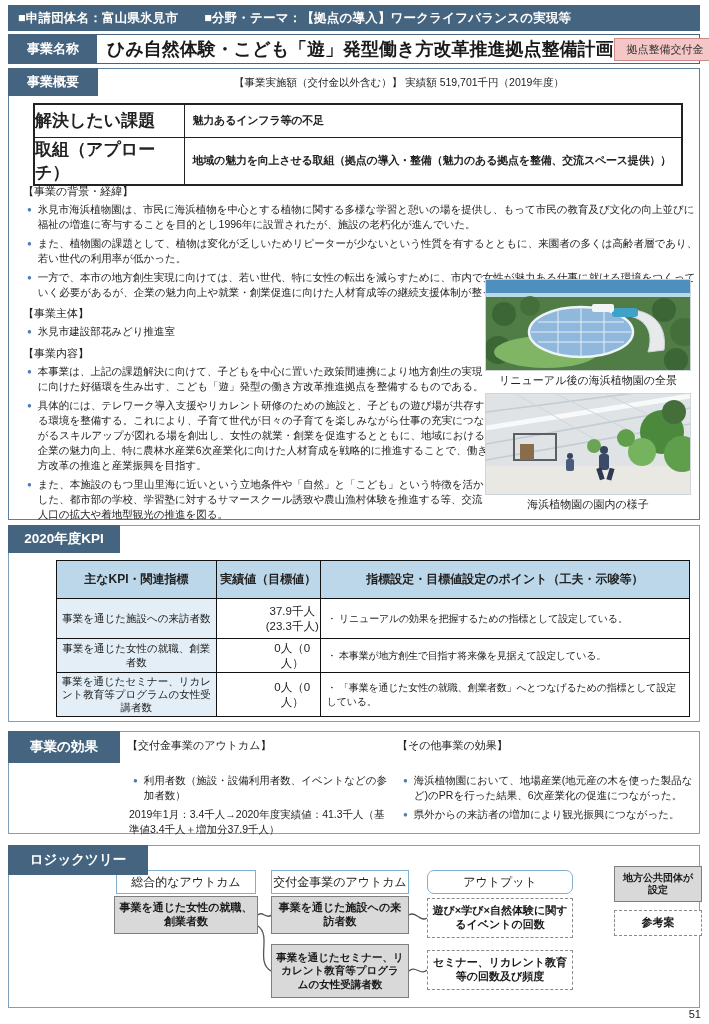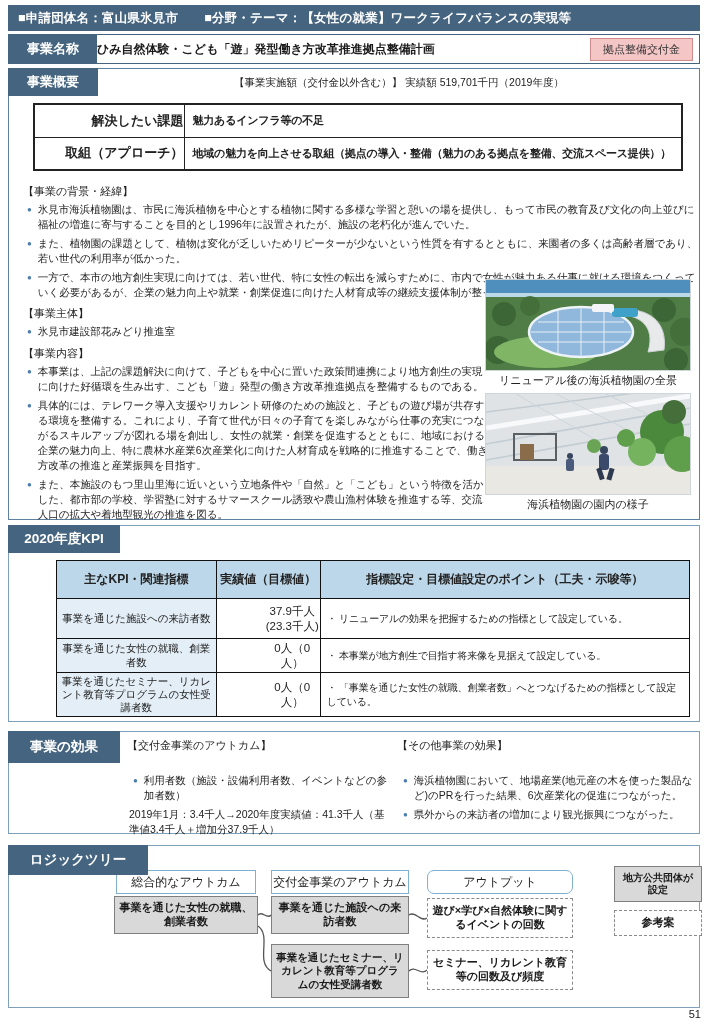--- a/index.html
+++ b/index.html
@@ -11,39 +11,39 @@
   
   .top-bar { position:absolute; left:8px; top:5px; width:692px; height:26px;
     background:#45647f; color:#fff; display:flex; align-items:center; gap:26px;
     padding:0 10px; font-size:12.5px; font-weight:bold; letter-spacing:.2px; }
 
   
   .name-row { position:absolute; left:8px; top:34px; width:692px; height:30px;
     border:1px solid #45647f; display:flex; align-items:stretch; background:#fff; }
   .name-label { width:88px; background:#45647f; color:#fff; font-size:13px; font-weight:bold;
     display:flex; align-items:center; justify-content:center; flex:none; }
-  .name-title { flex:1; font-size:12px; font-weight:bold; color:#1a1a1a;
-    display:flex; align-items:center; white-space:nowrap; }
+  .name-title { flex:1; font-size:18px; font-weight:bold; color:#1a1a1a;
+    display:flex; align-items:center; padding-left:10px; white-space:nowrap; }
   .badge { align-self:center; margin-right:6px; background:#f4c6c6; border:1px solid #d08c8c;
     font-size:11px; color:#333; padding:3px 12px; white-space:nowrap; }
 
   
   .sec-box { position:absolute; left:8px; background:#fff; border:1px solid #7ea0b8; }
   .sec-label { position:absolute; left:-1px; top:-1px; background:#45647f; color:#fff;
     font-weight:bold; display:flex; align-items:center; justify-content:center; z-index:2; }
 
   
   .overview-box { top:68px; width:692px; height:452px; border-color:#5d80a0; }
   .overview-label { width:90px; height:28px; font-size:13px; }
   .amount-line { position:absolute; left:100px; right:10px; top:7px; text-align:center;
     font-size:10.5px; color:#222; }
   .issue-table { position:absolute; left:24px; top:34px; width:650px;
     border:2px solid #222; border-collapse:collapse; }
   .issue-table td { border:1px solid #222; height:33px; font-weight:bold; }
-  .issue-table td.h { width:150px; text-align:right; font-size:13px; }
+  .issue-table td.h { width:150px; text-align:left; font-size:17px; }
   .issue-table td.v { font-size:11px; padding:0 8px; white-space:nowrap; overflow:hidden; letter-spacing:-.2px; }
 
   .ov-text { position:absolute; left:12px; top:108px; width:678px; }
   .ov-heading { font-size:11px; color:#222; margin:7px 0 3px 2px; }
   .bullet { display:flex; margin:0 0 4px 4px; }
   .dot { color:#4b7db0; font-size:8px; line-height:15px; margin:0 6px 0 2px; flex:none; }
   .btxt { font-size:10.5px; line-height:1.42; color:#222; }
   .narrow { width:464px; }
 
   .photos { position:absolute; right:8px; top:210px; width:206px; }
@@ -85,21 +85,21 @@
 
   .page-num { position:absolute; right:8px; top:1008px; font-size:11px; color:#222; }
 </style>
 </head>
 <body>
 
 <div class="page">
 
   <div class="top-bar">
     <span>■申請団体名：富山県氷見市</span>
-    <span>■分野・テーマ：【女性の就業】ワークライフバランスの実現等</span>
+    <span>■分野・テーマ：【拠点の導入】ワークライフバランスの実現等</span>
   </div>
 
   <div class="name-row">
     <div class="name-label">事業名称</div>
     <div class="name-title">ひみ自然体験・こども「遊」発型働き方改革推進拠点整備計画</div>
     <div class="badge">拠点整備交付金</div>
   </div>
 
   <div class="sec-box overview-box">
     <div class="sec-label overview-label">事業概要</div>

